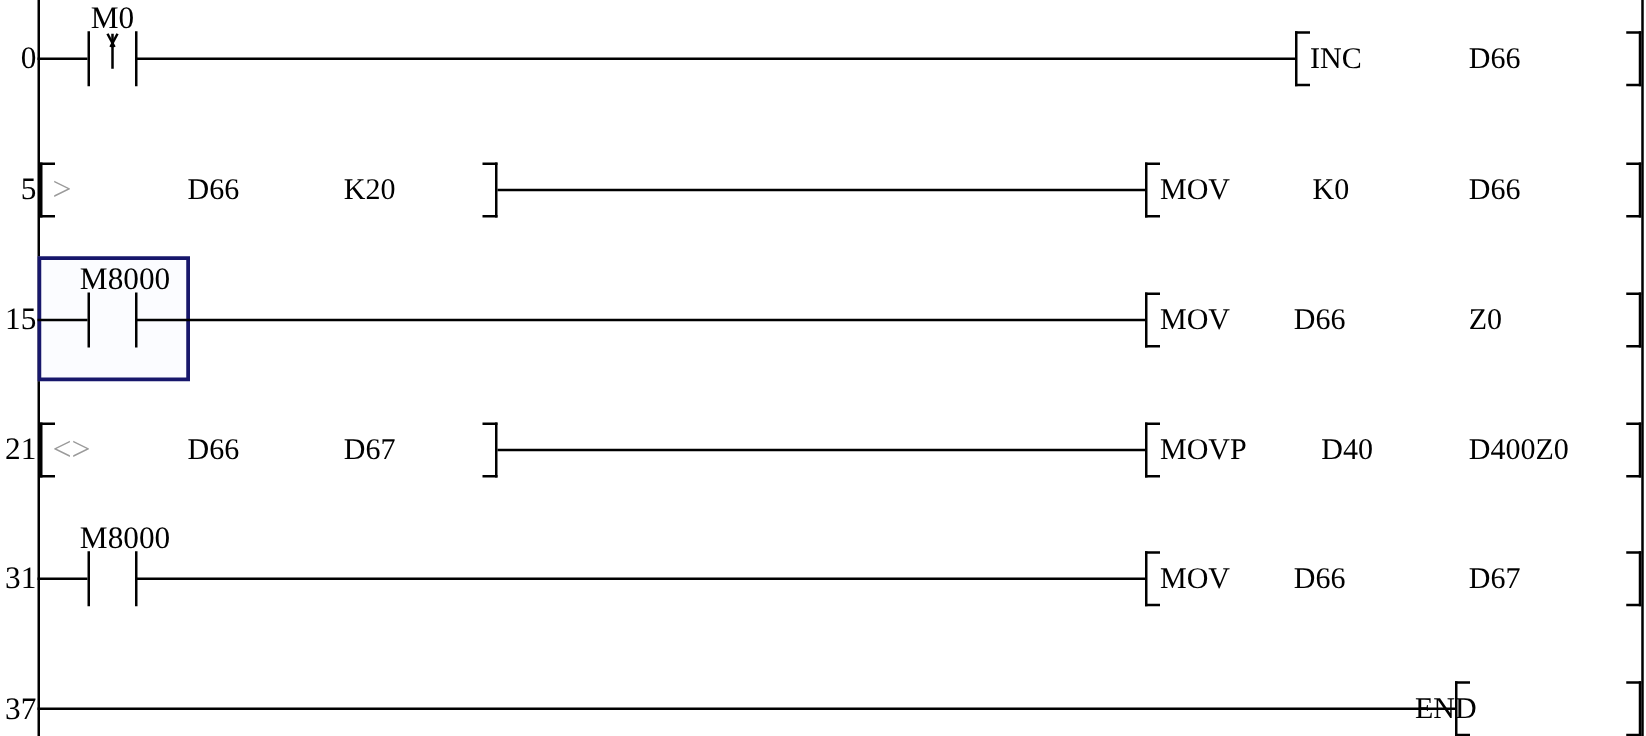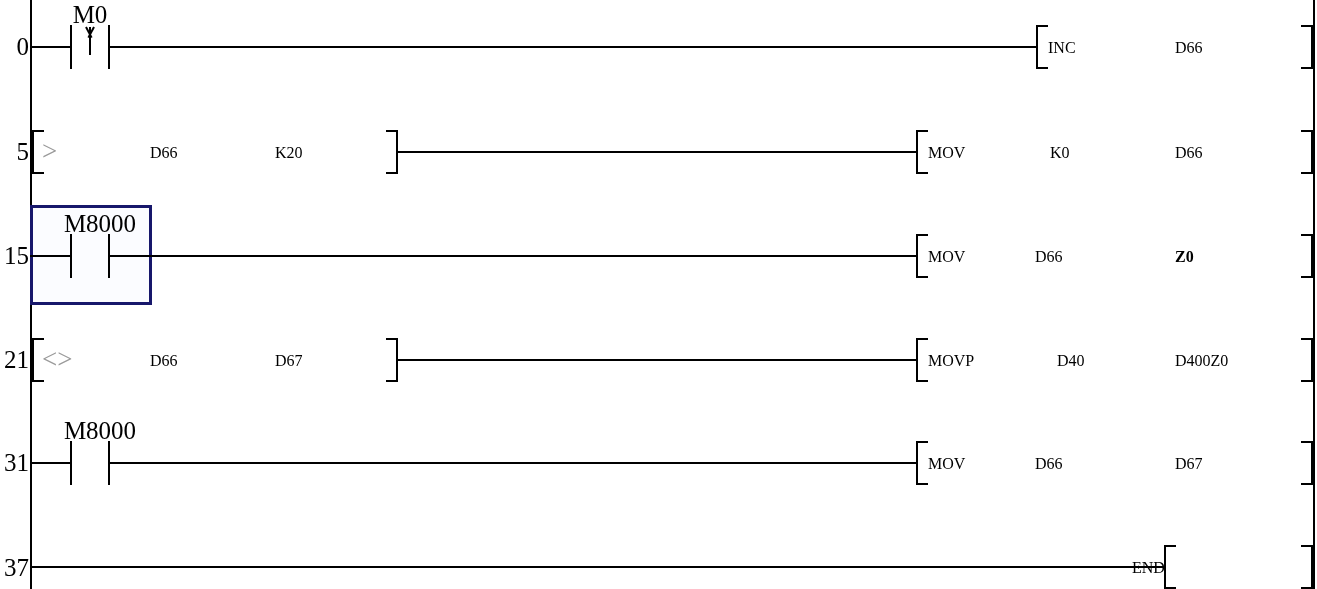--- a/index.html
+++ b/index.html
@@ -116,21 +116,21 @@
   .brk .t{top:0;}
   .brk .b{bottom:0;}
   .brk-open:before{left:0;}
   .brk-open .t,.brk-open .b{left:0;}
   .brk-close:before{right:0;}
   .brk-close .t,.brk-close .b{right:0;}
 
   
   .ins-text{
     position:absolute;
-    font-size:16px;
+    font-size:24px;
     line-height:25px;
     white-space:nowrap;
     color:#000000;
   }
 
   
   .cmp-glyph{
     position:absolute;
     color:#9a9a9a;
     font-size:27px;
@@ -218,21 +218,21 @@
     <div class="bar bar-r"></div>
   </div>
   <div class="wire" style="left:108px;top:255px;width:808px;"></div>
 
   <div class="brk brk-open" style="left:916px;top:234px;">
     <div class="t"></div>
       <div class="b"></div>
   </div>
   <div class="ins-text" style="left:928px;top:244px;">MOV</div>
   <div class="ins-text" style="left:1035px;top:244px;">D66</div>
-  <div class="ins-text" style="left:1175px;top:244px;font-weight:bold;">Z0</div>
+  <div class="ins-text" style="left:1175px;top:244px;">Z0</div>
   <div class="brk brk-close" style="left:1301px;top:234px;">
     <div class="t"></div>
       <div class="b"></div>
   </div>
 
   <div class="step-no" style="left:-5px;top:347px;">21</div>
 
   <div class="brk brk-open" style="left:32px;top:338px;">
     <div class="t"></div>
       <div class="b"></div>

